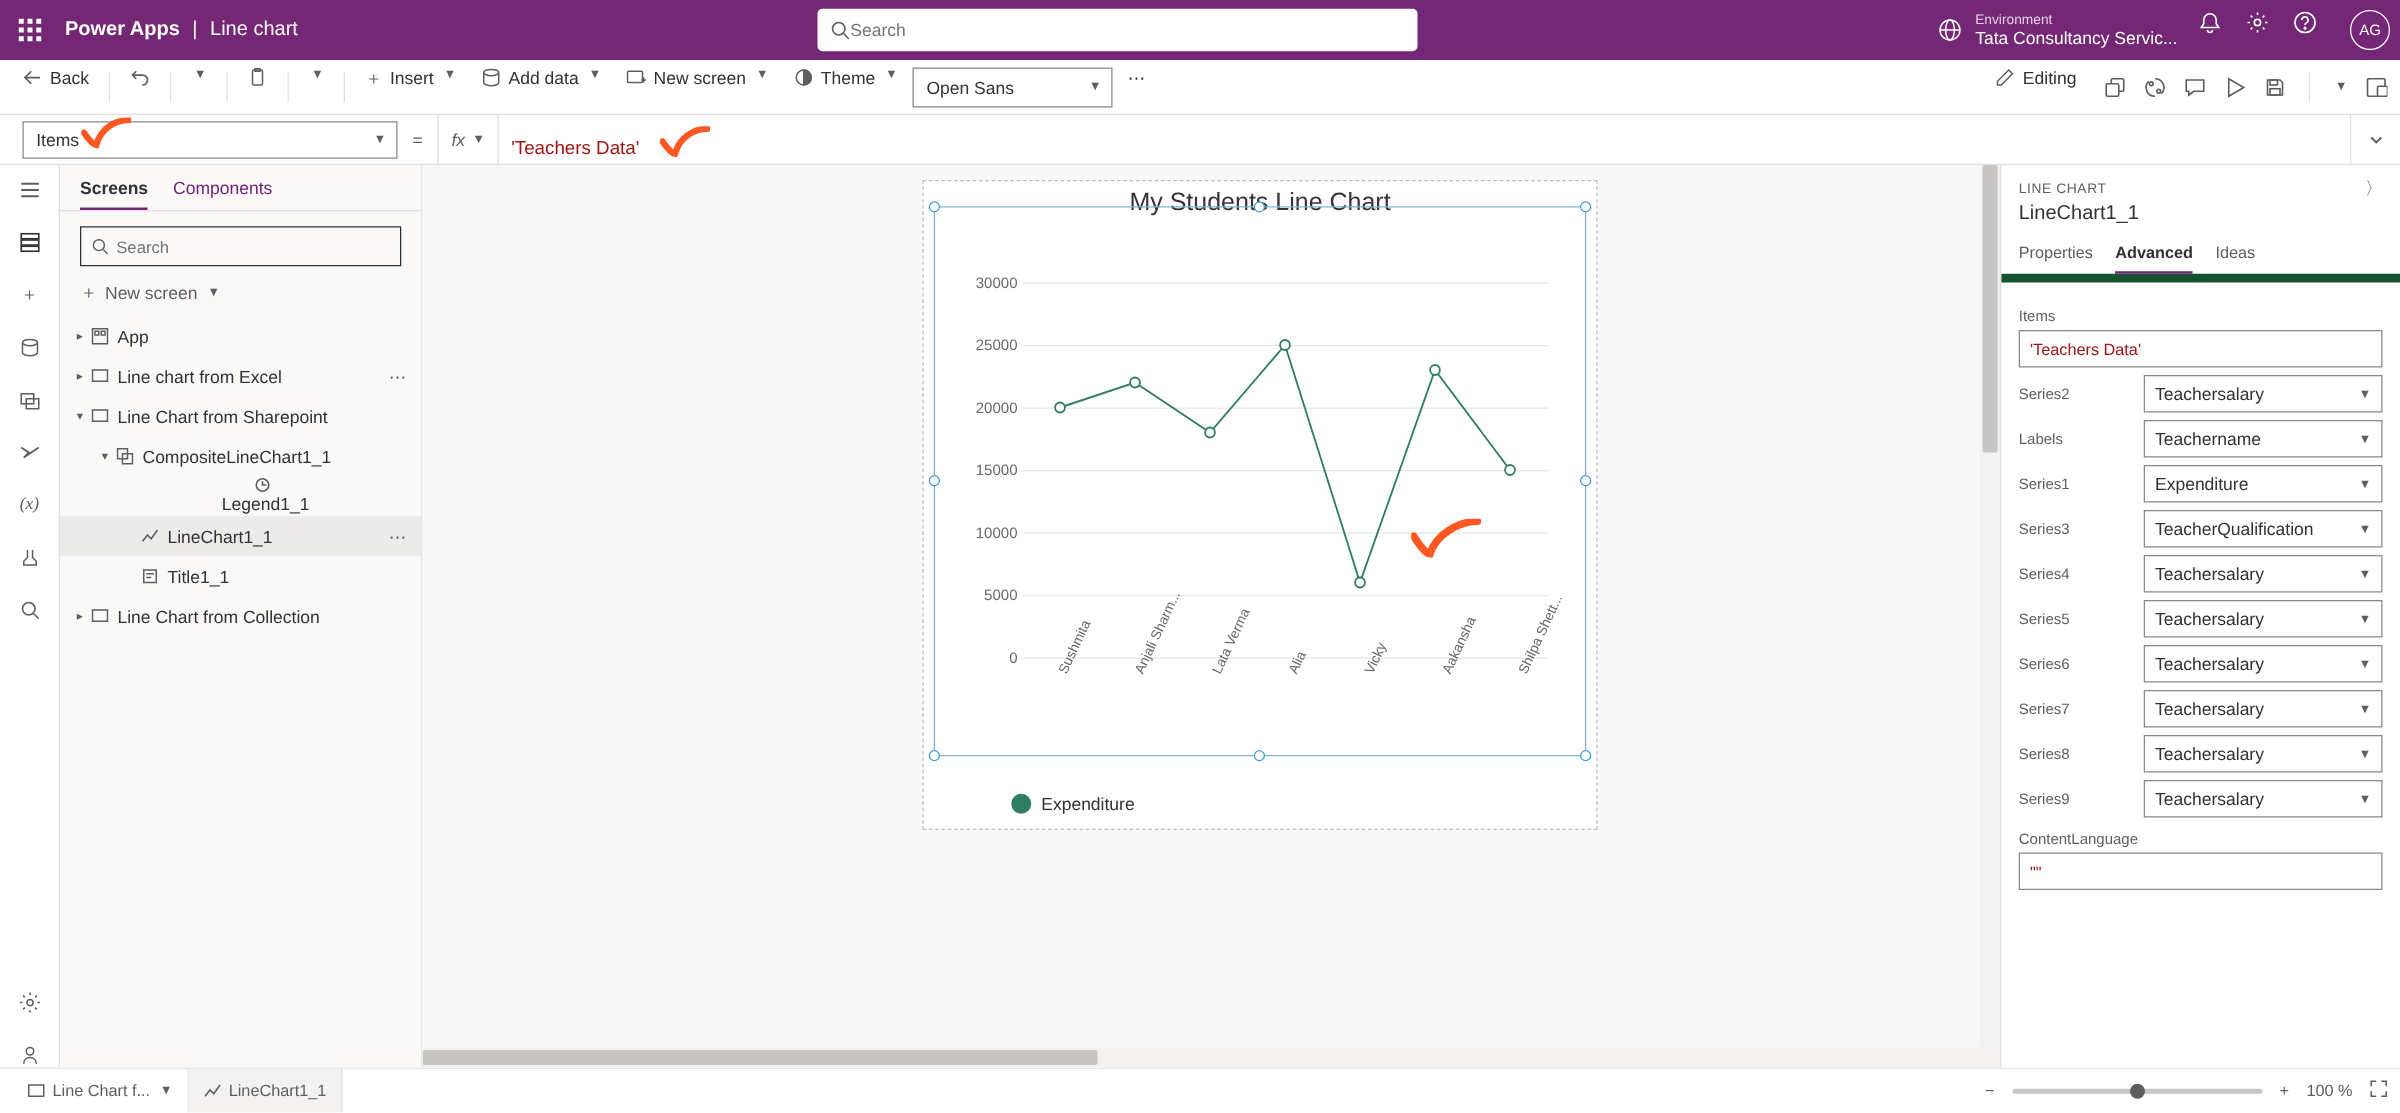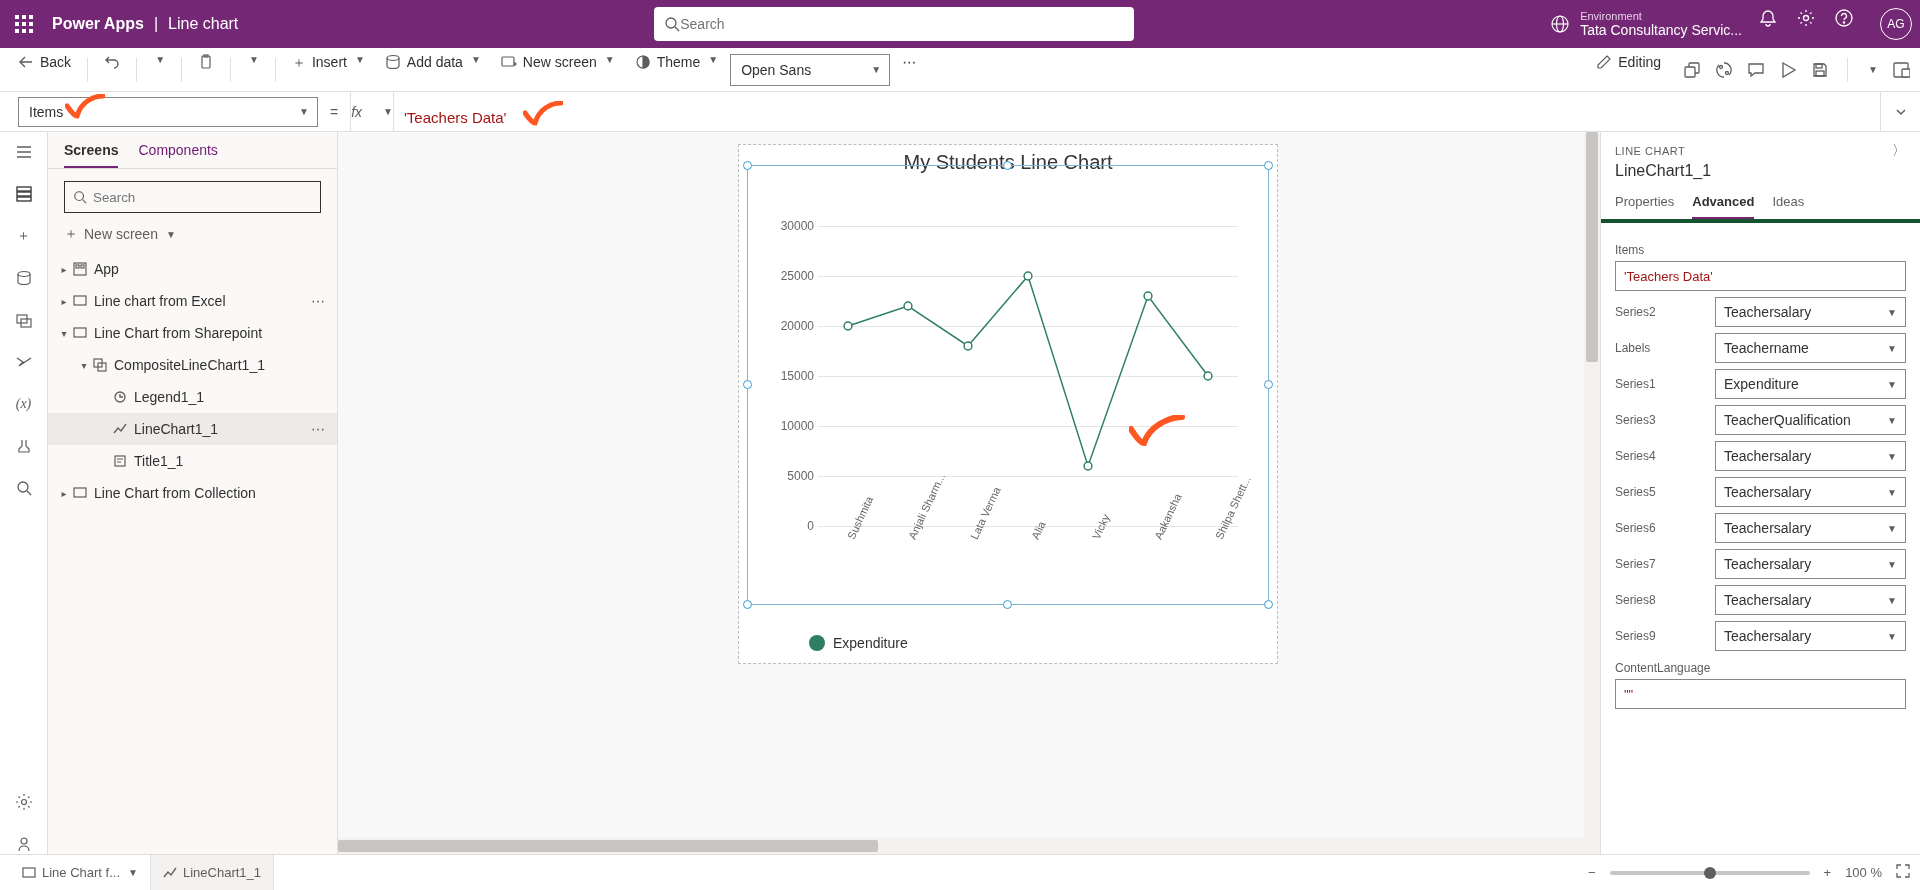--- a/index.html
+++ b/index.html
@@ -25,21 +25,21 @@
 .vsep{width:1px;height:24px;background:#e1dfdd;margin:0 4px}
 .chev{font-size:10px;color:#605e5c;margin-left:2px}
 .fontbox{height:32px;border:1px solid #8a8886;padding:0 24px 0 10px;display:flex;align-items:center;min-width:160px;position:relative}
 .fontbox .chev{position:absolute;right:8px}
 .right-cmds{margin-left:auto;display:flex;align-items:center;gap:14px;color:#605e5c}
 .right-cmds .ic{cursor:pointer;display:flex;align-items:center;justify-content:center}
 .formula{height:40px;display:flex;align-items:center;border-bottom:1px solid #e1dfdd}
 .prop-select{width:300px;height:30px;border:1px solid #8a8886;margin-left:18px;display:flex;align-items:center;padding:0 10px;position:relative;background:#fff}
 .prop-select .chev{position:absolute;right:8px}
 .eq{margin:0 12px;color:#605e5c}
-.fx{display:flex;align-items:center;gap:19px;padding:0 0;border-left:1px solid #e1dfdd;border-right:1px solid #e1dfdd;height:100%;color:#605e5c;font-style:italic}
+.fx{display:flex;align-items:center;gap:4px;padding:0 10px;border-left:1px solid #e1dfdd;border-right:1px solid #e1dfdd;height:100%;color:#605e5c;font-style:italic}
 .formula-input{flex:1;padding:0 10px;font-family:Consolas,monospace;color:#a31515;font-size:15px}
 .expand{width:40px;display:flex;align-items:center;justify-content:center;border-left:1px solid #e1dfdd;height:100%;color:#605e5c;cursor:pointer}
 .main{display:flex;height:calc(890px - 48px - 44px - 40px - 36px)}
 .rail{width:48px;border-right:1px solid #e1dfdd;display:flex;flex-direction:column;align-items:center;padding-top:10px;gap:22px;color:#605e5c}
 .rail .ic{cursor:pointer;width:20px;height:20px;display:flex;align-items:center;justify-content:center}
 .rail .spacer{flex:1}
 .tree{width:290px;border-right:1px solid #e1dfdd;background:#faf9f8;display:flex;flex-direction:column}
 .tree-hdr{display:flex;align-items:center;padding:14px 16px 0}
 .tree-hdr h2{font-size:18px;font-weight:600;flex:1}
 .tree-tabs{display:flex;gap:20px;padding:10px 16px 0;border-bottom:1px solid #e1dfdd}
@@ -73,21 +73,21 @@
 .legend .dot{width:16px;height:16px;border-radius:50%;background:#2e7d64}
 svg.linesvg{position:absolute;left:50px;top:0;right:0;height:300px;width:calc(100% - 50px)}
 .pt{fill:#fff;stroke:#2e7d64;stroke-width:1.5}
 .ln{fill:none;stroke:#2e7d64;stroke-width:1.5}
 .annot{position:absolute;color:#ff5722;font-size:34px;font-weight:900;pointer-events:none}
 .rpanel{width:320px;border-left:1px solid #e1dfdd;display:flex;flex-direction:column;overflow:hidden;background:#fff}
 .rpanel-hdr{padding:10px 14px 2px;display:flex;align-items:center}
 .rpanel-hdr small{font-size:11px;color:#605e5c;letter-spacing:0.5px}
 .rpanel-hdr .exp{margin-left:auto;color:#605e5c;cursor:pointer}
 .rpanel-name{padding:0 14px 6px;font-size:16px}
-.rtabs{display:flex;gap:18px;padding:0 14px;border-bottom:4px solid #14532d}
+.rtabs{display:flex;gap:18px;padding:0 14px;border-bottom:7px solid #14532d}
 .rtab{padding:8px 0;cursor:pointer;color:#605e5c;font-size:13px}
 .rtab.active{color:#323130;font-weight:600;border-bottom:2px solid #742774}
 .props{flex:1;overflow:auto;padding:10px 14px}
 .prop-label{font-size:12px;color:#605e5c;margin:10px 0 4px}
 .prop-value{border:1px solid #8a8886;height:30px;padding:0 8px;font-family:Consolas,monospace;font-size:13px;color:#a31515;display:flex;align-items:center;background:#fff}
 .prop-row{display:flex;align-items:center;margin:6px 0}
 .prop-row label{width:100px;font-size:12px;color:#605e5c}
 .prop-row .sel{flex:1;height:30px;border:1px solid #8a8886;display:flex;align-items:center;padding:0 8px;position:relative}
 .prop-row .sel .chev{position:absolute;right:8px}
 .statusbar{height:36px;border-top:1px solid #e1dfdd;display:flex;align-items:center;padding:0 10px;font-size:13px;color:#605e5c;background:#fff}
@@ -409,21 +409,21 @@
         <div class="node" style="padding-left: 28px;">
           <span class="tw">▾</span>
           <span class="ico">
             <svg width="14" height="14" viewBox="0 0 14 14" fill="none" stroke="#605e5c" stroke-width="1.2">
               <rect x="1" y="1" width="8" height="8"></rect>
               <rect x="5" y="5" width="8" height="8"></rect>
             </svg>
           </span>
           <span>CompositeLineChart1_1</span>
         </div>
-        <div class="node" style="padding-left: 48px;">
+        <div class="node" style="padding-left: 48px; flex-direction: column;">
           <span class="tw"></span>
           <span class="ico">
             <svg width="14" height="14" viewBox="0 0 14 14" fill="none" stroke="#605e5c" stroke-width="1.3">
               <circle cx="7" cy="7" r="5"></circle>
               <path d="M7 4v3h3"></path>
             </svg>
           </span>
           <span>Legend1_1</span>
         </div>
         <div class="node sel" style="padding-left: 48px;">

